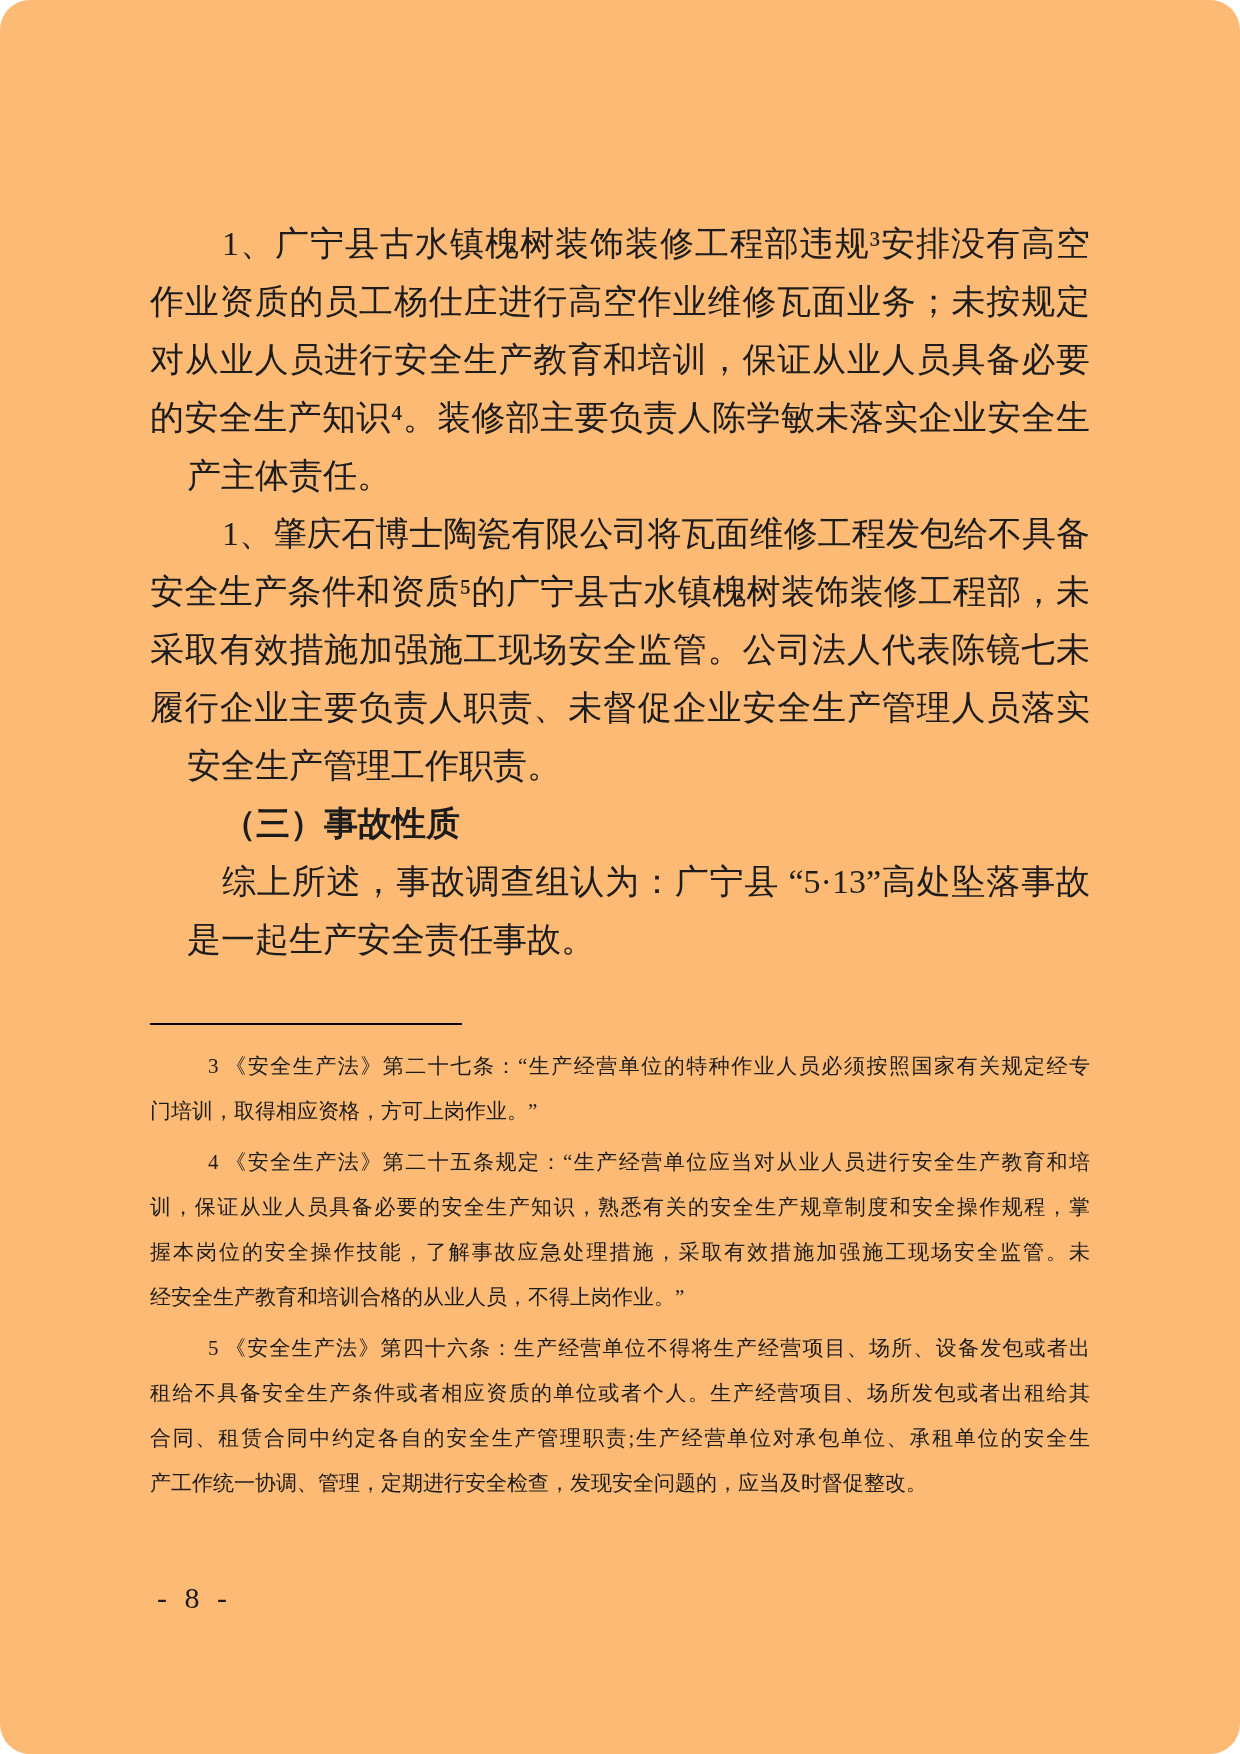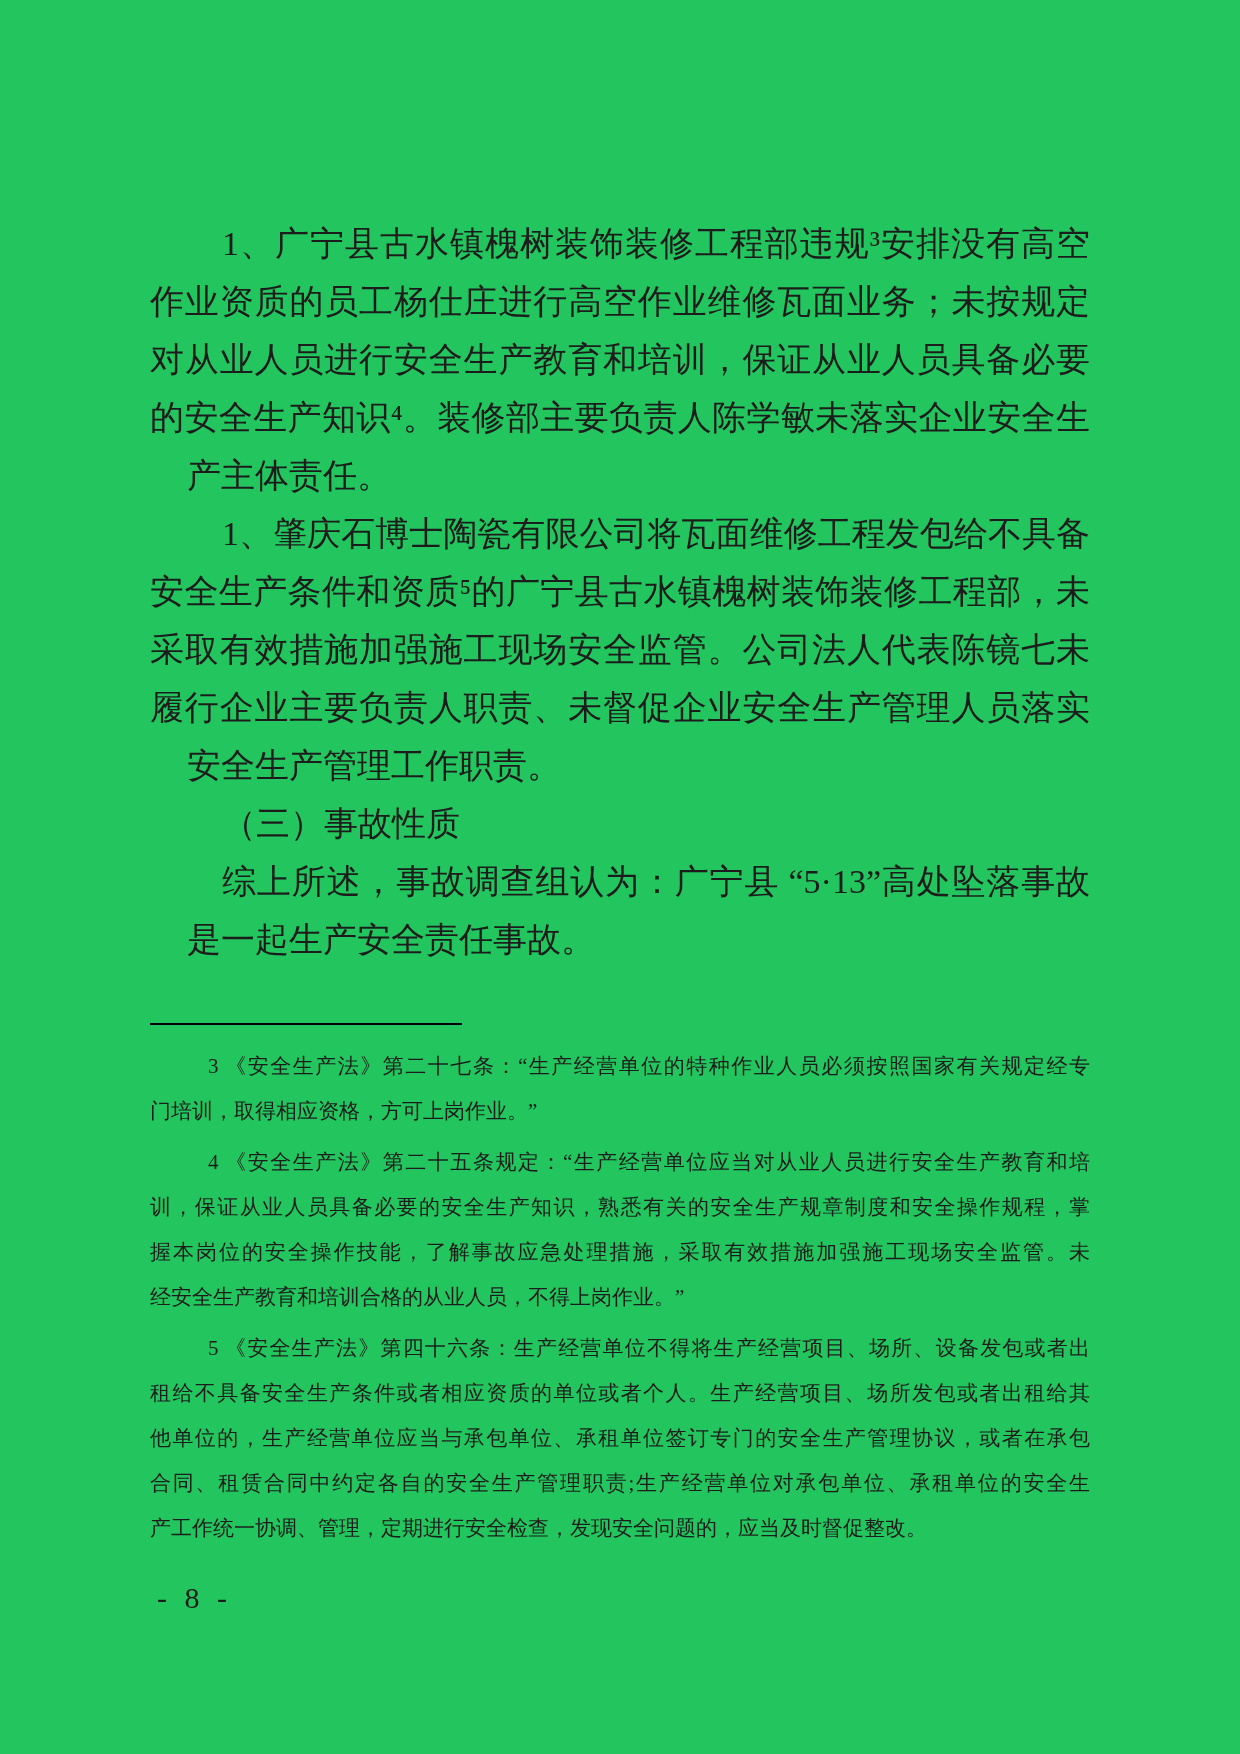--- a/index.html
+++ b/index.html
@@ -4,24 +4,25 @@
 <style>
   html, body {
     margin: 0;
     padding: 0;
     background: #ffffff;
   }
   .page {
     position: relative;
     width: 1240px;
     height: 1754px;
-    background: #22c55e;
+    background: #fdba74;
     overflow: hidden;
     font-family: "Liberation Serif", "DejaVu Serif", serif;
     color: #1c1c1c;
+    border-radius: 30px;
   }
   .main-text {
     position: absolute;
     left: 150px;
     top: 215px;
     width: 940px;
   }
   .ln {
     font-size: 34px;
     line-height: 58px;
@@ -32,21 +33,21 @@
   }
   .ln.lastline {
     text-align: left;
     text-align-last: left;
     margin-left: 37px;
   }
   .ln.indent {
     text-indent: 72px;
   }
   .ln.heading {
-    font-weight: normal;
+    font-weight: bold;
     text-align: left;
     text-align-last: left;
   }
   .fn-sep {
     position: absolute;
     left: 150px;
     top: 1023px;
     width: 312px;
     border-top: 2px solid #000000;
   }
@@ -125,21 +126,20 @@
     <div class="footnote">
       <div class="fn-ln indent">4 《安全生产法》第二十五条规定：“生产经营单位应当对从业人员进行安全生产教育和培</div>
       <div class="fn-ln">训，保证从业人员具备必要的安全生产知识，熟悉有关的安全生产规章制度和安全操作规程，掌</div>
       <div class="fn-ln">握本岗位的安全操作技能，了解事故应急处理措施，采取有效措施加强施工现场安全监管。未</div>
       <div class="fn-ln lastline">经安全生产教育和培训合格的从业人员，不得上岗作业。”</div>
     </div>
 
     <div class="footnote">
       <div class="fn-ln indent">5 《安全生产法》第四十六条：生产经营单位不得将生产经营项目、场所、设备发包或者出</div>
       <div class="fn-ln">租给不具备安全生产条件或者相应资质的单位或者个人。生产经营项目、场所发包或者出租给其</div>
-      <div class="fn-ln">他单位的，生产经营单位应当与承包单位、承租单位签订专门的安全生产管理协议，或者在承包</div>
       <div class="fn-ln">合同、租赁合同中约定各自的安全生产管理职责;生产经营单位对承包单位、承租单位的安全生</div>
       <div class="fn-ln lastline">产工作统一协调、管理，定期进行安全检查，发现安全问题的，应当及时督促整改。</div>
     </div>
   </div>
 
   <div class="page-number">- 8 -</div>
 
 </div>
 
 </body></html>

